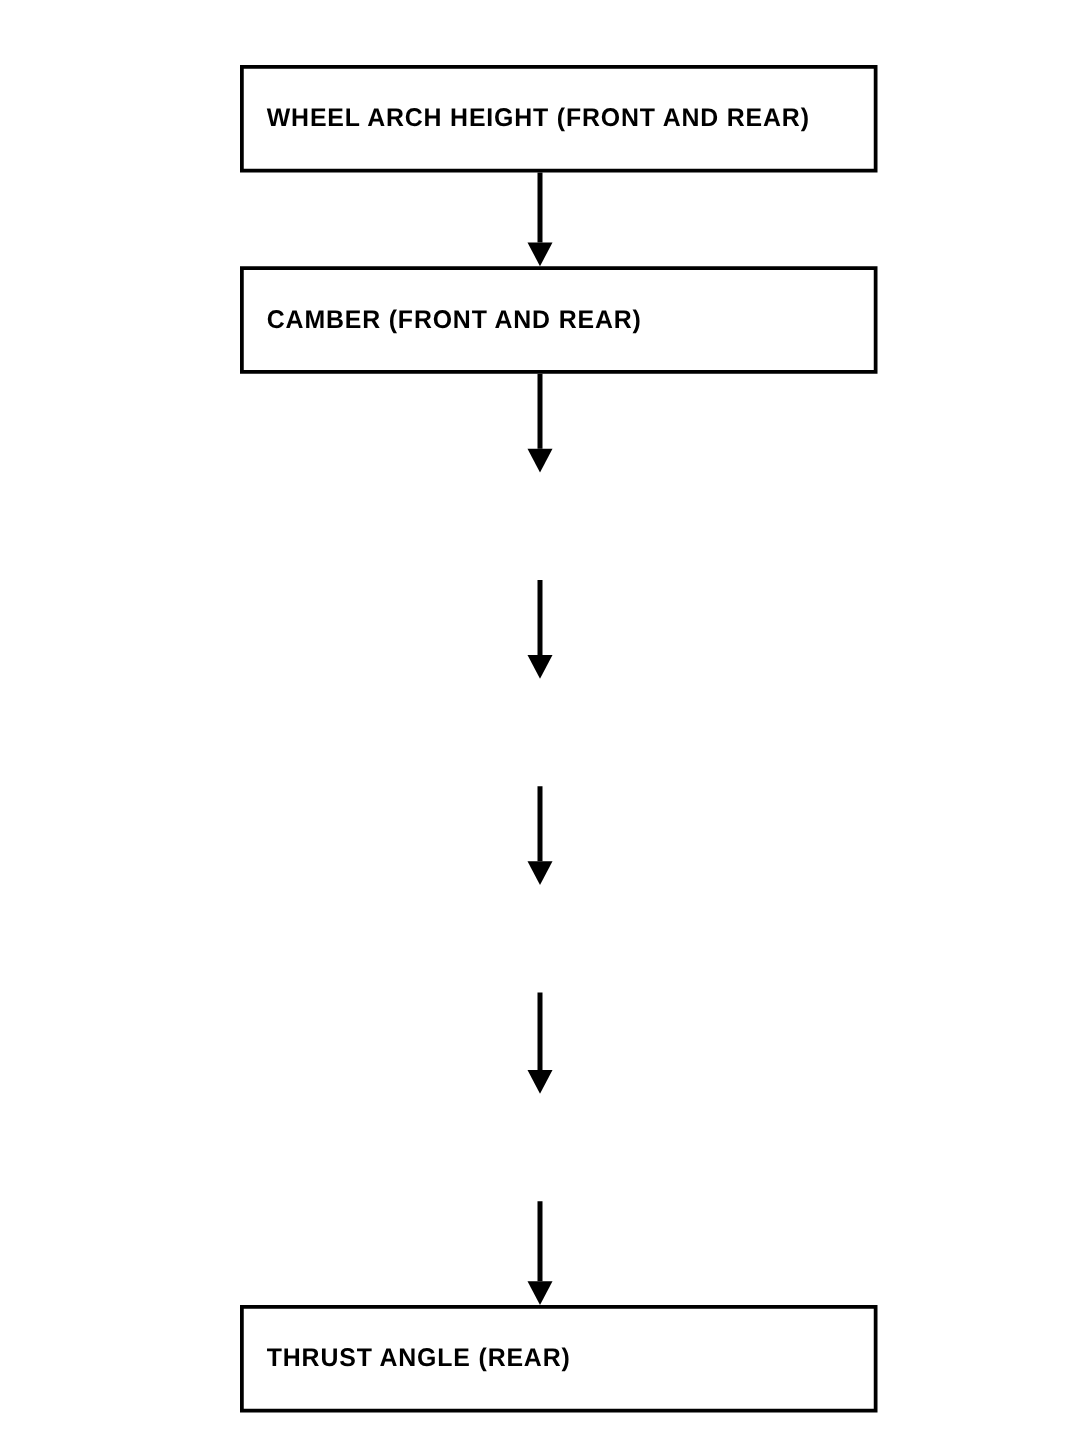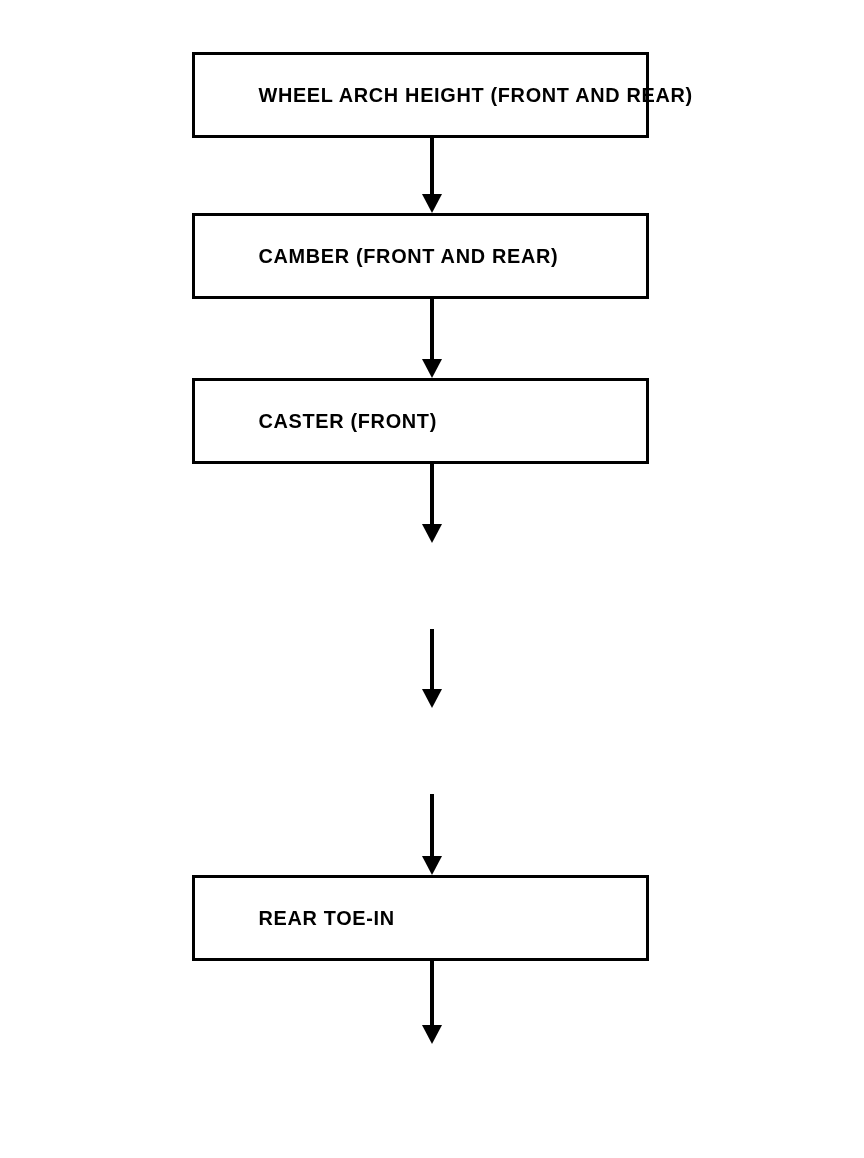--- a/index.html
+++ b/index.html
@@ -17,28 +17,27 @@
   #flowchart {
     position: absolute;
     left: 0;
     top: 0;
     width: 864px;
     height: 1158px;
   }
   .node {
     position: absolute;
     left: 192px;
-    width: 457px;
+    width: 510px;
     height: 86px;
     box-sizing: border-box;
     border: 3px solid #000000;
     background: #ffffff;
     display: flex;
     align-items: center;
-    padding-left: 45px;
   }
   .node-label {
     display: block;
     padding-left: 19px;
     font-size: 20.5px;
     font-weight: bold;
     letter-spacing: 0.7px;
     color: #000000;
     white-space: nowrap;
     line-height: 1;
@@ -84,44 +83,41 @@
 
   <div class="node" style="top:213px;">
     <span class="node-label">CAMBER (FRONT AND REAR)</span>
   </div>
 
   <div class="connector" style="top:299px; height:79px;">
     <div class="shaft" style="height:60px;"></div>
     <div class="head" style="top:60px;"></div>
   </div>
 
-  <div class="node" style="top:378px;">
-    <span class="node-label">CASTER (FRONT)</span>
-  </div>
 
   <div class="connector" style="top:464px; height:79px;">
     <div class="shaft" style="height:60px;"></div>
     <div class="head" style="top:60px;"></div>
   </div>
 
 
   <div class="connector" style="top:629px; height:79px;">
     <div class="shaft" style="height:60px;"></div>
     <div class="head" style="top:60px;"></div>
   </div>
 
 
   <div class="connector" style="top:794px; height:81px;">
     <div class="shaft" style="height:62px;"></div>
     <div class="head" style="top:62px;"></div>
   </div>
 
-  <div class="node" style="top:875px;">
-    <span class="node-label">REAR TOE-IN</span>
-  </div>
 
   <div class="connector" style="top:961px; height:83px;">
     <div class="shaft" style="height:64px;"></div>
     <div class="head" style="top:64px;"></div>
   </div>
 
+  <div class="node" style="top:1044px;">
+    <span class="node-label">THRUST ANGLE (REAR)</span>
+  </div>
 
 </div>
 
 </body></html>

